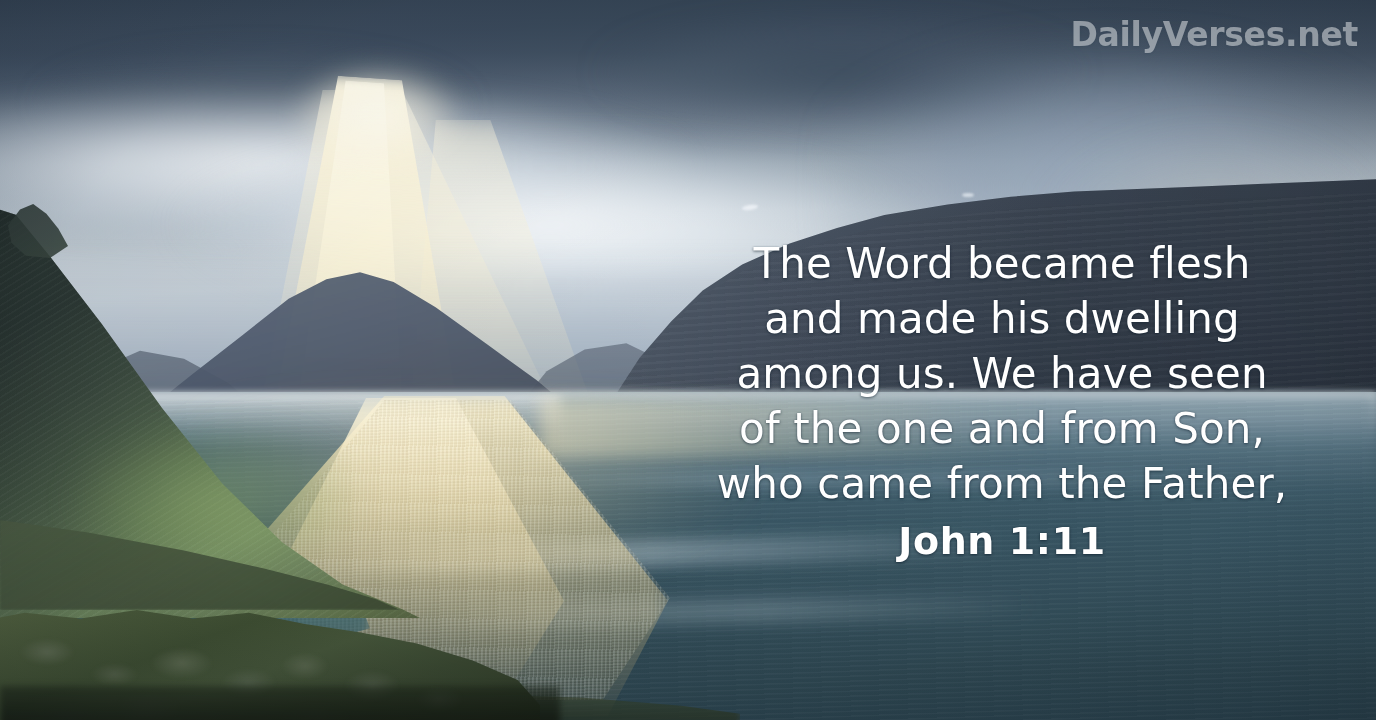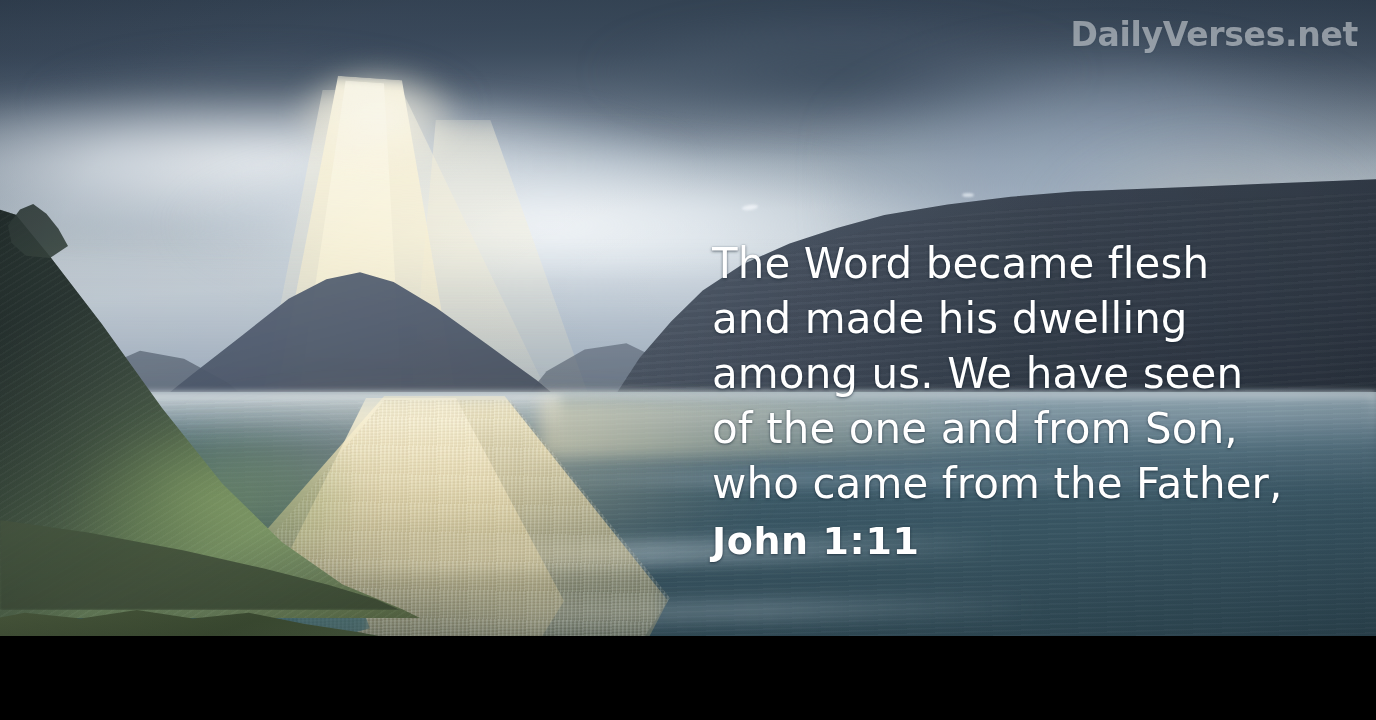--- a/index.html
+++ b/index.html
@@ -3,21 +3,21 @@
 <meta charset="utf-8">
 <style>
   html, body {
     margin: 0;
     padding: 0;
     background: #000;
   }
   #stage {
     position: relative;
     width: 1376px;
-    height: 636px;
+    height: 720px;
     overflow: hidden;
     font-family: "DejaVu Sans", "Liberation Sans", sans-serif;
     background: #0c4a6e;
   }
 
   
   .sky {
     position: absolute;
     left: 0; top: 0;
     width: 1376px; height: 430px;
@@ -599,21 +599,21 @@
         rgba(4,10,18,0.26) 100%);
     pointer-events: none;
   }
 
   
   .verse-block {
     position: absolute;
     right: 84px;
     top: 236px;
     width: 580px;
-    text-align: left;
+    text-align: center;
     z-index: 20;
   }
   .verse-line {
     color: #ffffff;
     font-size: 42px;
     line-height: 55px;
     font-weight: 400;
     letter-spacing: 0.1px;
     white-space: nowrap;
     text-shadow: 0 1px 3px rgba(10,25,40,0.55), 0 0 1px rgba(10,25,40,0.4);

